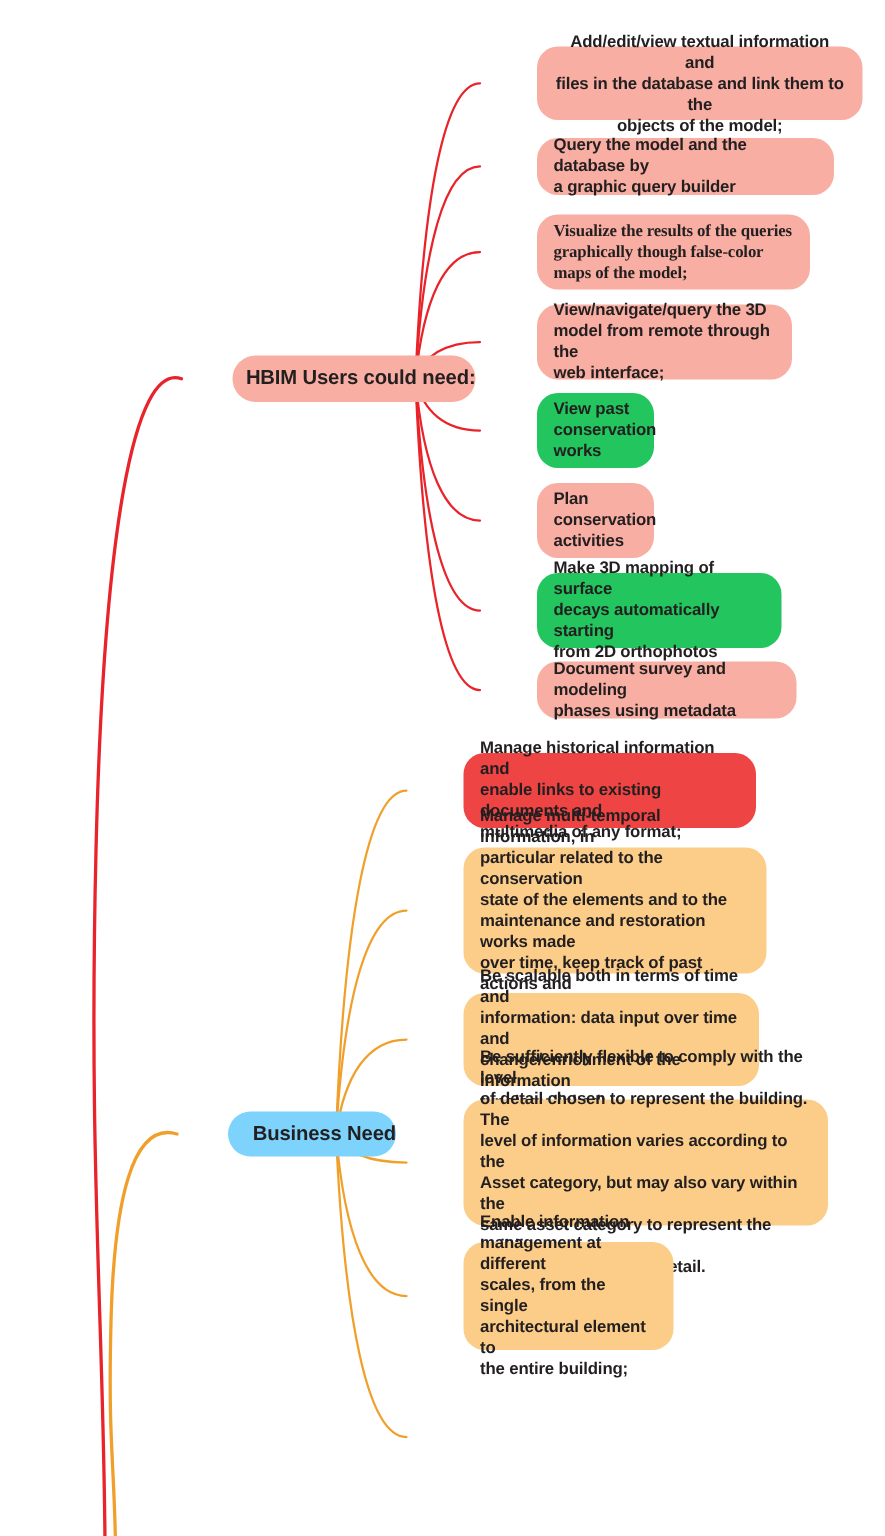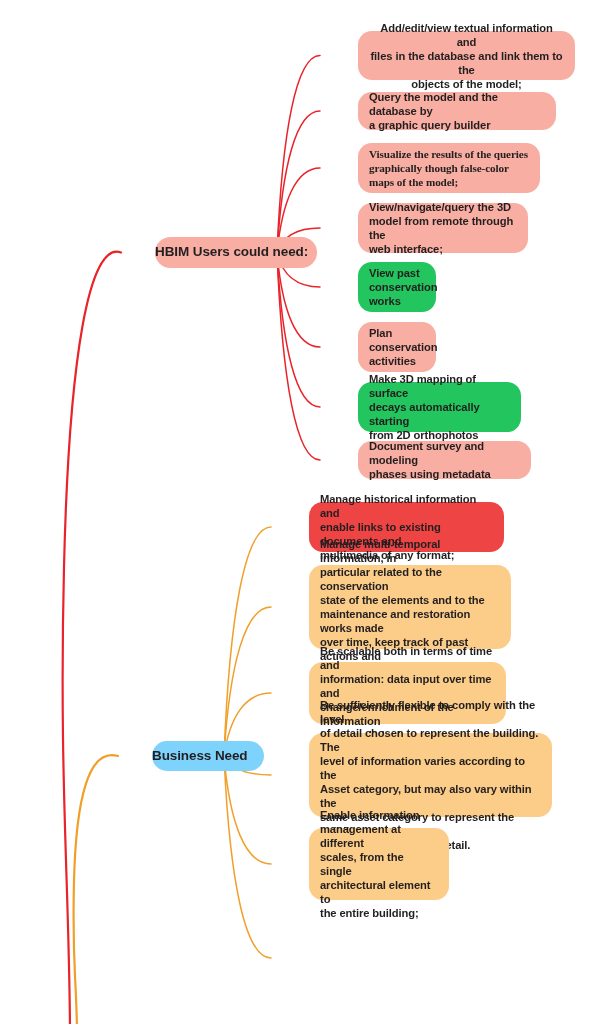--- a/index.html
+++ b/index.html
@@ -41,21 +41,21 @@
   }
   .node .txt {
     display: block;
     width: 100%;
     white-space: pre-line;
   }
   .root-node {
     border-radius: 18px;
     font-size: 13.5px;
     justify-content: center;
-    text-align: left;
+    text-align: right;
   }
   .leaf-node {
     font-size: 11.2px;
     padding: 7px 11px;
   }
   .leaf-center .txt { text-align: center; }
   .leaf-left .txt { text-align: left; }
 </style>
 </head>
 <body>

